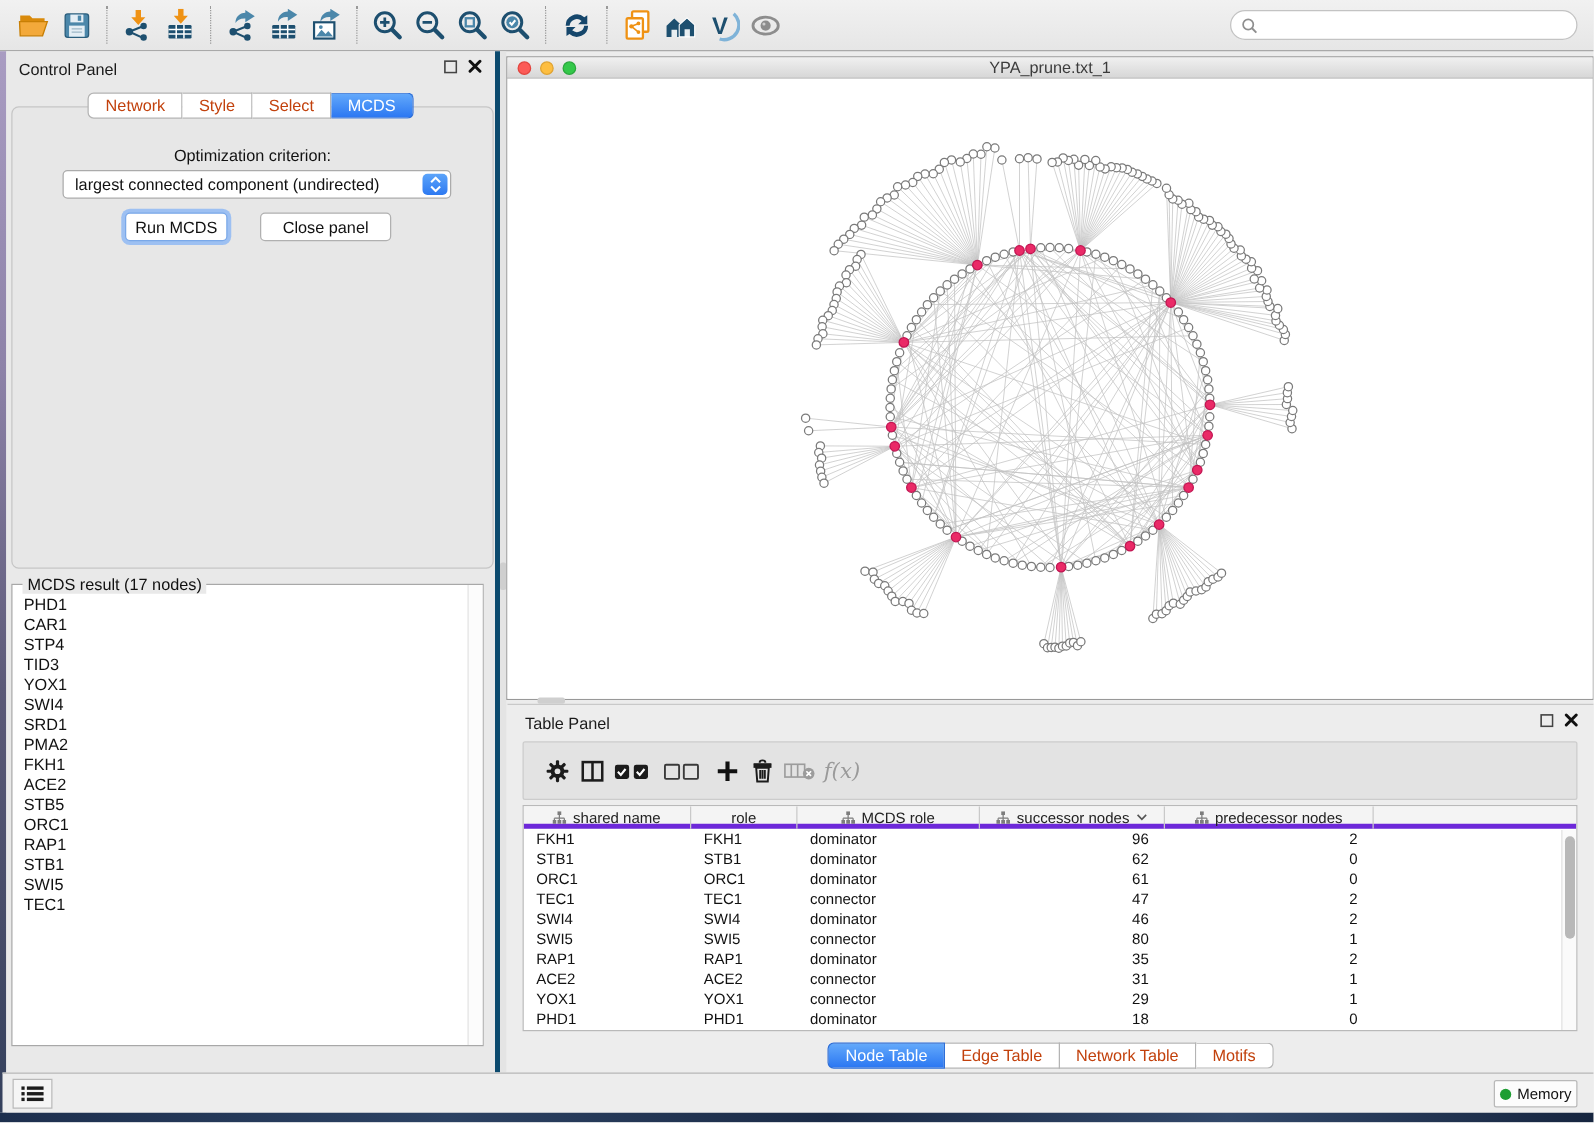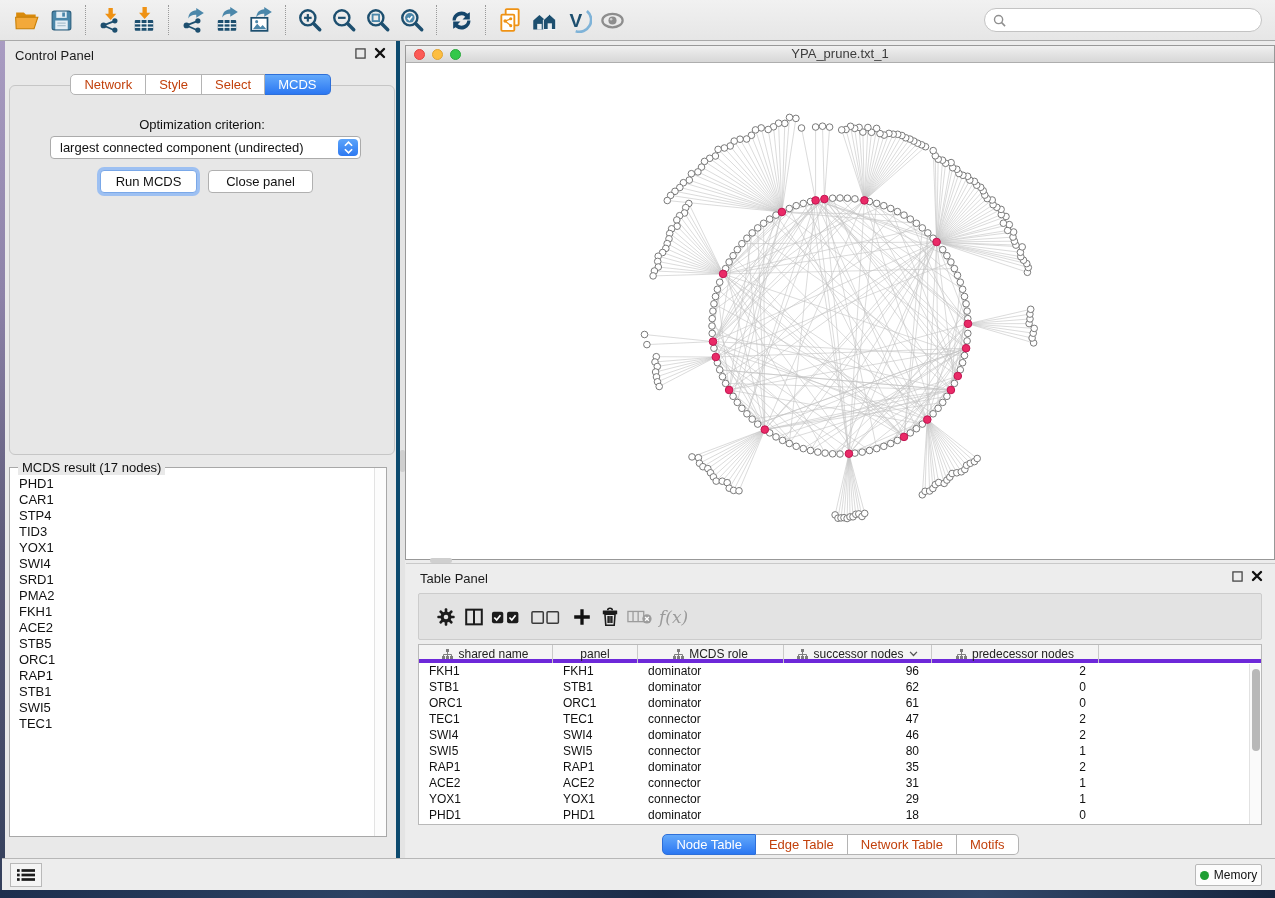--- a/index.html
+++ b/index.html
@@ -44,21 +44,21 @@
     background:#e7e7e7; border:1px solid #c6c6c6; border-radius:6px; z-index:1; }
   #opt-label { position:absolute; left:0; right:0; top:31px; text-align:center; font-size:13px; color:#111; }
   #criterion-select { position:absolute; left:40px; top:50px; width:311px; height:23px;
     background:#fff; border:1px solid #ababab; border-radius:4px; font-size:13px; color:#111;
     display:flex; align-items:center; padding-left:9px; }
   #criterion-stepper { position:absolute; right:2px; top:2px; width:20px; height:17px; border-radius:4px;
     background:linear-gradient(#5ca4fa,#2d79f1); display:flex; flex-direction:column;
     align-items:center; justify-content:center; gap:1px; }
   .mac-btn { position:absolute; height:23px; background:#fff; border:1px solid #b0b0b0; border-radius:4px;
     font-size:13px; color:#111; text-align:center; line-height:21px; }
-  #run-btn { left:90px; top:84px; width:97px; box-shadow:0 0 0 3px rgba(109,167,250,.6); border-color:#7aa8e8; }
+  #run-btn { left:90px; top:84px; width:82px; box-shadow:0 0 0 3px rgba(109,167,250,.6); border-color:#7aa8e8; }
   #close-panel-btn { left:198px; top:84px; width:105px; }
 
   #result-box { position:absolute; left:4px; top:426px; width:378px; height:370px;
     border:1px solid #a8a8a8; background:#fff; }
   #result-title { position:absolute; top:-8px; left:8px; background:#e9e9e9; padding:0 4px;
     font-size:13px; color:#111; }
   #mcds-list { position:absolute; left:0; top:6px; bottom:2px; right:13px; overflow:hidden;
     padding:2px 0 0 9px; font-size:13px; color:#111; }
   #mcds-list div { height:16px; line-height:16px; }
   #result-scroll { position:absolute; right:0; top:0; bottom:0; width:12px; background:#fcfcfc;
@@ -1079,21 +1079,21 @@
                   <line x1="1.5" y1="5.5" x2="9.5" y2="5.5"></line>
                   <line x1="1.5" y1="5.5" x2="1.5" y2="7"></line>
                   <line x1="5.5" y1="5.5" x2="5.5" y2="7"></line>
                   <line x1="9.5" y1="5.5" x2="9.5" y2="7"></line>
                 </g>
               </svg>
             </span>
             <span>shared name</span>
           </span>
           <span class="hcell" style="width:85px">
-            <span>panel</span>
+            <span>role</span>
           </span>
           <span class="hcell" style="width:146px">
             <span>
               <svg width="11" height="11" viewBox="0 0 11 11">
                 <g fill="#7d7d7d">
                   <rect x="4" y="0" width="3" height="3"></rect>
                   <rect x="0" y="7" width="3" height="3"></rect>
                   <rect x="4" y="7" width="3" height="3"></rect>
                   <rect x="8" y="7" width="3" height="3"></rect>
                 </g>

